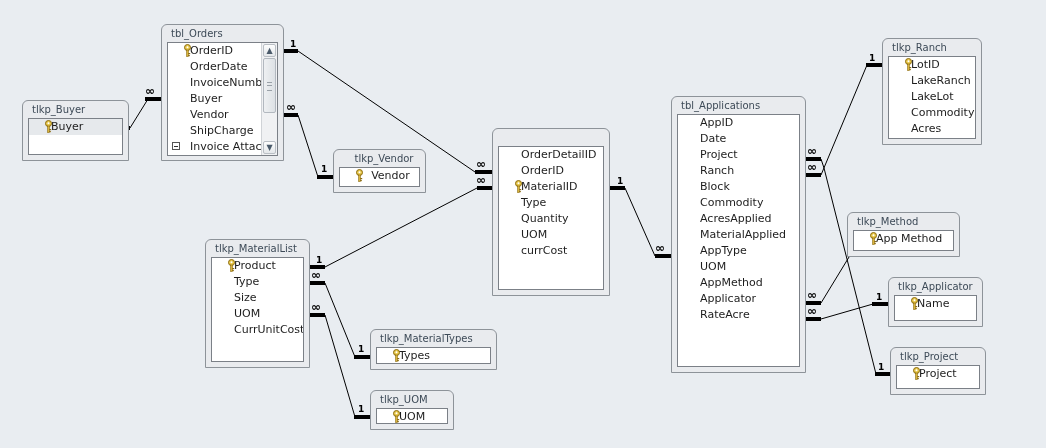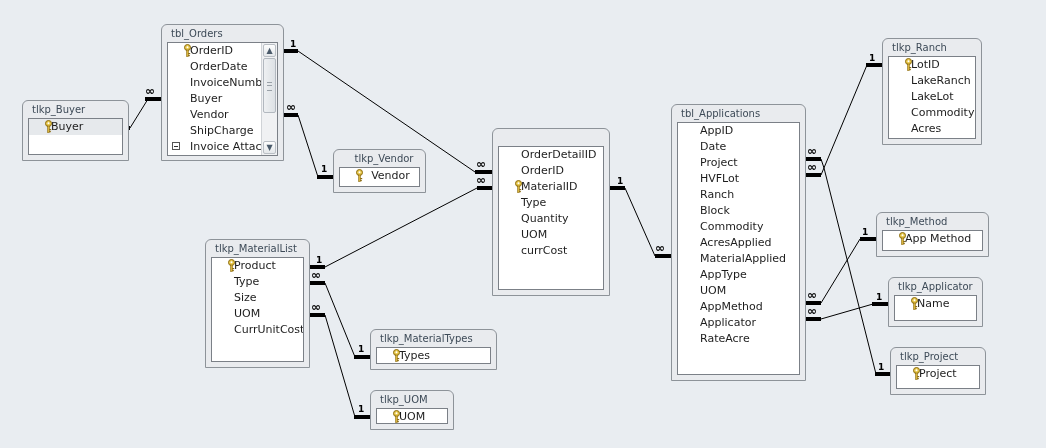--- a/index.html
+++ b/index.html
@@ -270,27 +270,26 @@
               <rect x="5.2" y="9" width="2" height="1.2" fill="#8a6a10"></rect>
               <rect x="5.2" y="11" width="1.6" height="1.2" fill="#8a6a10"></rect>
             </svg></span><span>MaterialID</span></div>
         <div class="field"><span>Type</span></div>
         <div class="field"><span>Quantity</span></div>
         <div class="field"><span>UOM</span></div>
         <div class="field"><span>currCost</span></div>
       </div>
   </div>
 
-  <div class="tbl" style="left:671px;top:104px;width:135px;height:277px;">
+  <div class="tbl" style="left:671px;top:96px;width:135px;height:277px;">
     <div class="title">tbl_Applications</div>
     <div class="body">
         <div class="field"><span>AppID</span></div>
         <div class="field"><span>Date</span></div>
         <div class="field"><span>Project</span></div>
-        <div class="field"><span>HVFLot</span></div>
         <div class="field"><span>Ranch</span></div>
         <div class="field"><span>Block</span></div>
         <div class="field"><span>Commodity</span></div>
         <div class="field"><span>AcresApplied</span></div>
         <div class="field"><span>MaterialApplied</span></div>
         <div class="field"><span>AppType</span></div>
         <div class="field"><span>UOM</span></div>
         <div class="field"><span>AppMethod</span></div>
         <div class="field"><span>Applicator</span></div>
         <div class="field"><span>RateAcre</span></div>
@@ -307,21 +306,21 @@
               <rect x="5.2" y="9" width="2" height="1.2" fill="#8a6a10"></rect>
               <rect x="5.2" y="11" width="1.6" height="1.2" fill="#8a6a10"></rect>
             </svg></span><span>LotID</span></div>
         <div class="field"><span>LakeRanch</span></div>
         <div class="field"><span>LakeLot</span></div>
         <div class="field"><span>Commodity</span></div>
         <div class="field"><span>Acres</span></div>
       </div>
   </div>
 
-  <div class="tbl" style="left:876px;top:212px;width:113px;height:45px;">
+  <div class="tbl" style="left:847px;top:212px;width:113px;height:45px;">
     <div class="title">tlkp_Method</div>
     <div class="body">
         <div class="field"><span class="key"><svg viewBox="0 0 9 13" width="9" height="13">
               <circle cx="4.5" cy="3.5" r="3" fill="#e8c84a" stroke="#8a6a10" stroke-width="1"></circle>
               <circle cx="4.5" cy="3.2" r="1" fill="#fff"></circle>
               <rect x="3.6" y="6" width="1.8" height="6.5" fill="#d9b43a" stroke="#8a6a10" stroke-width="0.6"></rect>
               <rect x="5.2" y="9" width="2" height="1.2" fill="#8a6a10"></rect>
               <rect x="5.2" y="11" width="1.6" height="1.2" fill="#8a6a10"></rect>
             </svg></span><span>App Method</span></div>
       </div>

